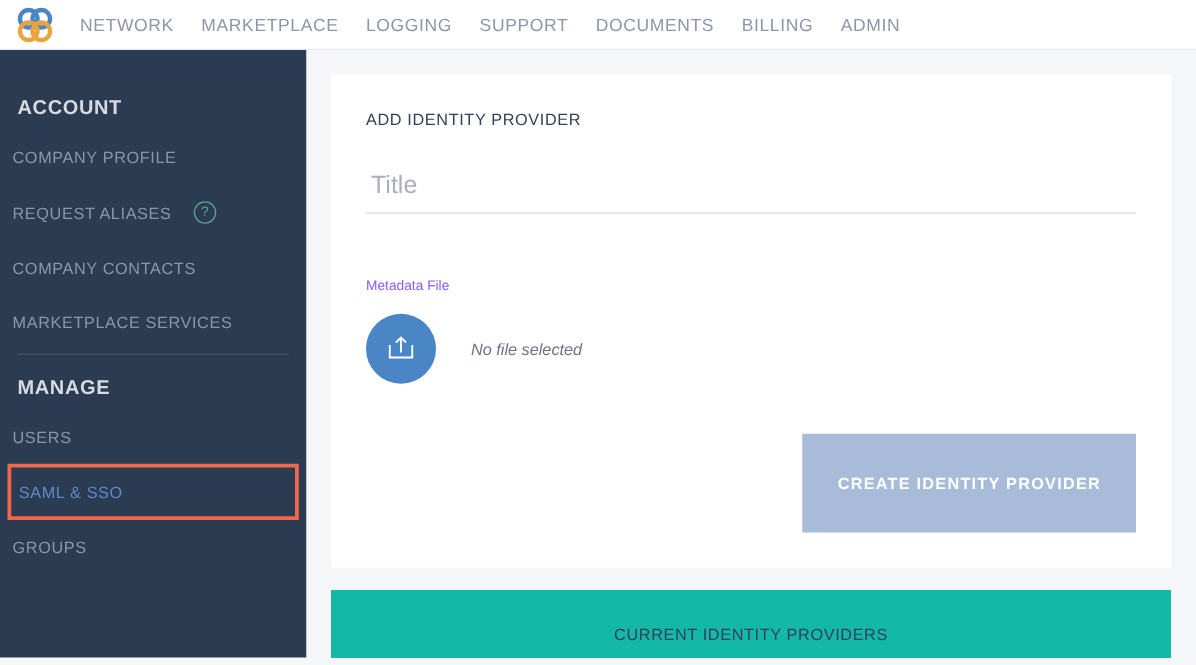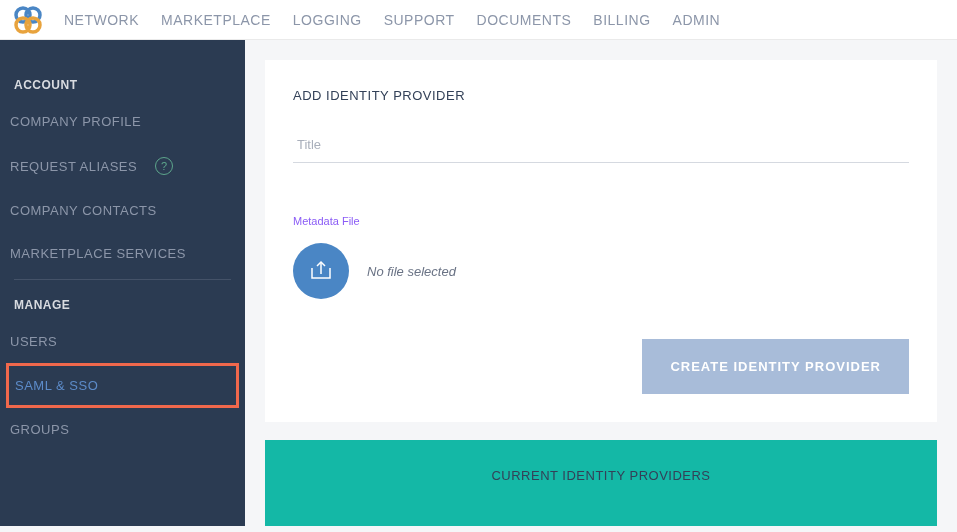--- a/index.html
+++ b/index.html
@@ -47,21 +47,21 @@
     }
     .sidebar {
       width: 245px;
       background: #2b3b52;
       color: #8c96a9;
       padding: 20px 0;
       flex-shrink: 0;
     }
     .sidebar-heading {
       color: #d8dbe0;
-      font-size: 12px;
+      font-size: 16px;
       font-weight: 600;
       letter-spacing: 0.5px;
       padding: 8px 14px;
       margin-top: 10px;
     }
     .sidebar-item {
       color: #8c96a9;
       font-size: 13px;
       letter-spacing: 0.5px;
       padding: 14px 10px;
@@ -107,37 +107,37 @@
       font-size: 13px;
       font-weight: 400;
       letter-spacing: 0.5px;
       margin-bottom: 24px;
     }
     .title-input {
       width: 100%;
       border: none;
       border-bottom: 1px solid #d5d9e0;
       padding: 10px 4px;
-      font-size: 13px;
+      font-size: 20px;
       color: #334158;
       outline: none;
     }
     .title-input::placeholder {
       color: #a9afbb;
     }
     .metadata-label {
       color: #8b5cf6;
       font-size: 11px;
       margin-top: 52px;
       margin-bottom: 16px;
     }
     .upload-row {
       display: flex;
       align-items: center;
-      gap: 18px;
+      gap: 28px;
       margin-top: 10px;
     }
     .upload-circle {
       width: 56px;
       height: 56px;
       background: #4a86c5;
       border-radius: 50%;
       display: flex;
       align-items: center;
       justify-content: center;
@@ -145,21 +145,21 @@
     }
     .no-file {
       color: #6a7385;
       font-style: italic;
       font-size: 13px;
     }
     .create-btn {
       background: #a8bcd9;
       color: #fff;
       border: none;
-      padding: 20px 28px;
+      padding: 32px 28px;
       font-size: 13px;
       font-weight: 600;
       letter-spacing: 1px;
       float: right;
       margin-top: 40px;
       cursor: pointer;
     }
     .card::after {
       content: "";
       display: block;

